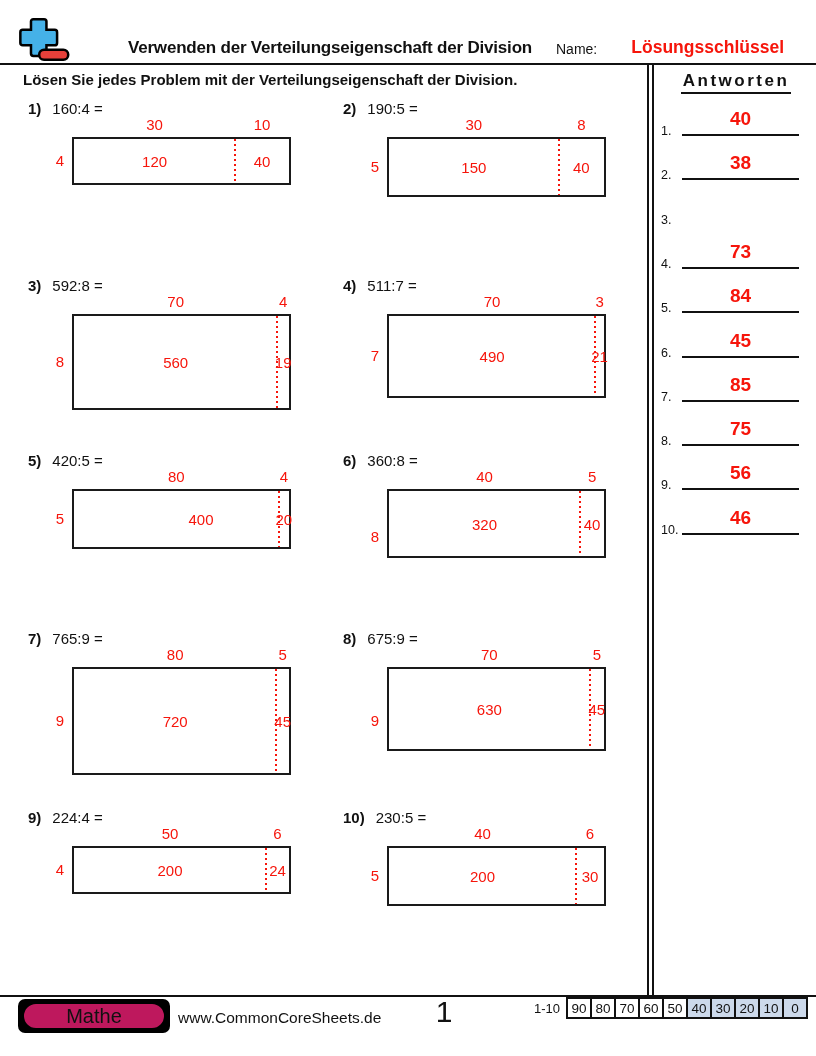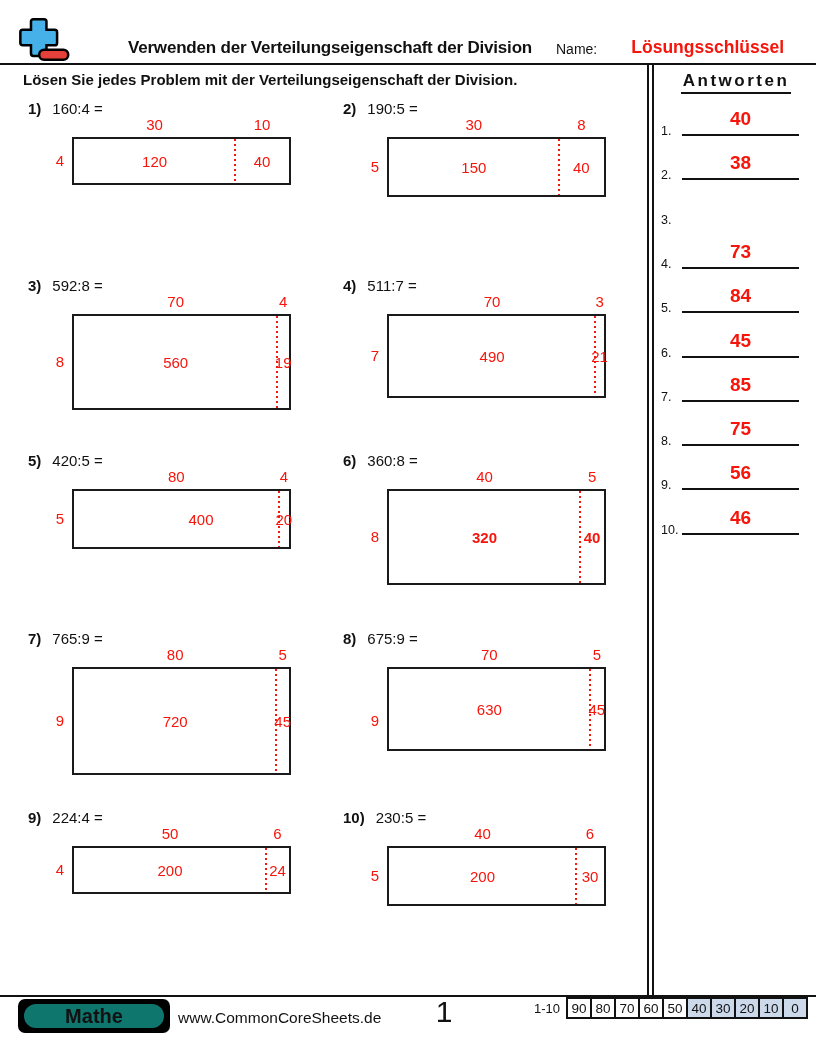--- a/index.html
+++ b/index.html
@@ -43,23 +43,23 @@
   .ansrow{position:absolute;left:0;width:160px;height:44px;}
   .ansnum{position:absolute;left:5px;bottom:3px;font-size:12.5px;}
   .ansline{position:absolute;left:26px;right:17px;bottom:5px;height:30px;
            border-bottom:2px solid #111;text-align:center;}
   .ansval{color:#f6150b;font-weight:bold;font-size:19px;line-height:30px;}
 
   
   .ftr-rule{position:absolute;left:0;top:995px;width:816px;border-top:2.5px solid #111;}
   .badge{position:absolute;left:18px;top:999px;width:152px;height:34px;background:#000;
          border-radius:7px;}
-  .badge-oval{position:absolute;left:4px;top:3px;right:4px;bottom:3px;background:#0f766e;
+  .badge-oval{position:absolute;left:4px;top:3px;right:4px;bottom:3px;background:#be185d;
               border:2.5px solid #000;border-radius:14px;display:flex;align-items:center;
-              justify-content:center;font-size:20px;font-weight:bold;color:#111;}
+              justify-content:center;font-size:20px;font-weight:normal;color:#111;}
   .website{position:absolute;left:178px;top:1009px;font-size:15.5px;text-align:center;}
   .pagenum{position:absolute;left:404px;top:995px;width:80px;text-align:center;
            font-size:30px;font-weight:400;}
   .score-label{position:absolute;left:518px;top:1001px;width:42px;text-align:right;font-size:13px;}
   .score-table{position:absolute;left:566px;top:997px;display:flex;}
   .scell{width:26px;height:22px;border:2px solid #111;margin-left:-2px;box-sizing:border-box;
          display:flex;align-items:center;justify-content:center;font-size:13.5px;background:#fff;}
   .scell:first-child{margin-left:0;}
   .scell.shaded{background:#ccd9eb;}
 </style>
@@ -152,21 +152,21 @@
     </div>
   </div>
     <div class="problem" style="top: 452px; left: 339px;">
     <div class="peq-line">
       <span class="pnum">6)</span>
       <span class="peq">360:8 =</span>
     </div>
     <span class="tlabel" style="left: 145.556px;">40</span>
     <span class="tlabel" style="left: 253.056px;">5</span>
     <span class="llabel" style="top: 76px;">8</span>
-    <div class="abox" style="height: 96px; font-weight: bold;">
+    <div class="abox" style="height: 69px;">
       <div class="dash" style="left: 190.111px;"></div>
       <span class="cval" style="left: 95.5556px;">320</span>
       <span class="cval" style="left: 203.056px;">40</span>
     </div>
   </div>
     <div class="problem" style="top: 630px; left: 24px;">
     <div class="peq-line">
       <span class="pnum">7)</span>
       <span class="peq">765:9 =</span>
     </div>

